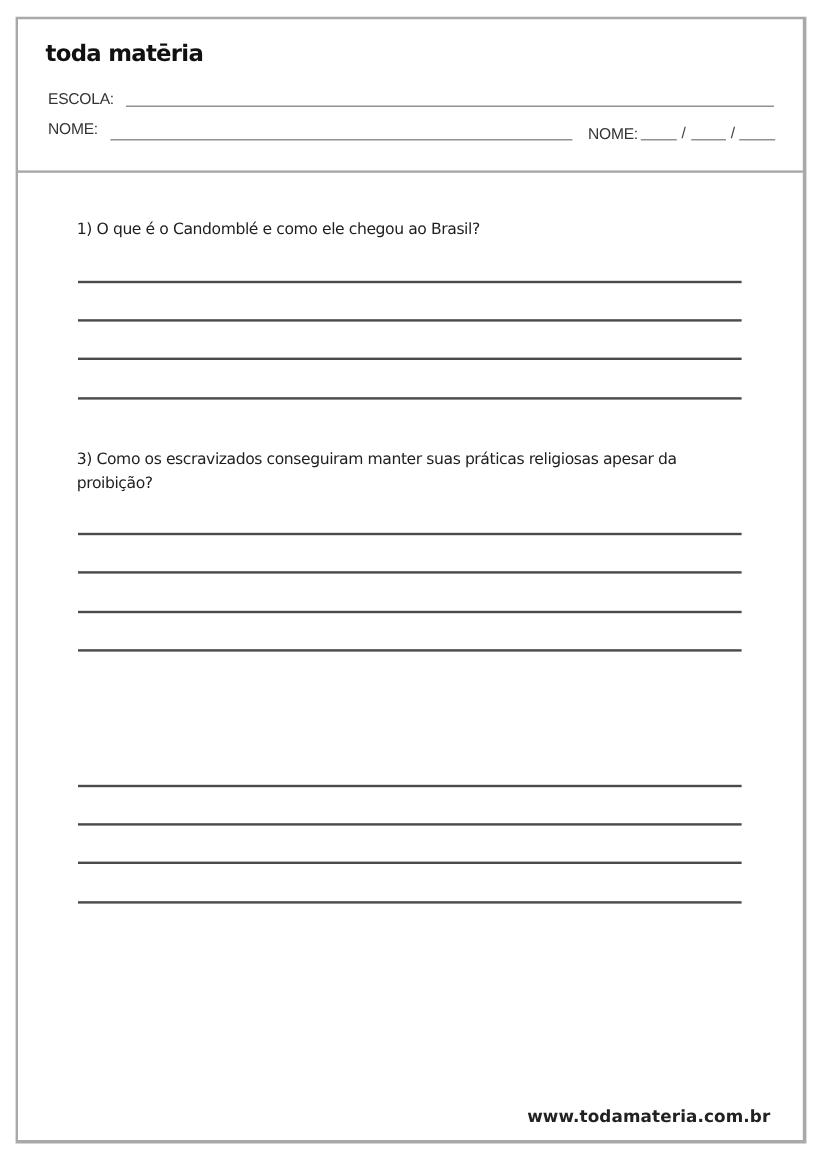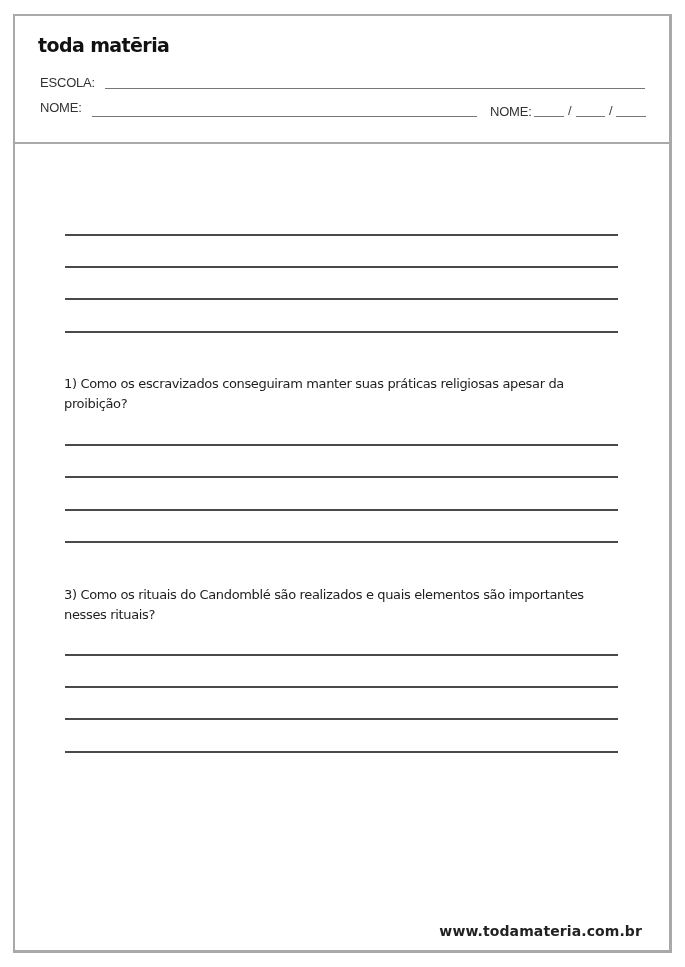--- a/index.html
+++ b/index.html
@@ -95,31 +95,31 @@
 
   <div class="field-label" style="left:475px; top:88px;">NOME:</div>
   <div class="field-line" style="left:519px; top:100px; width:30px;"></div>
   <div class="slash" style="left:553px; top:87px;">/</div>
   <div class="field-line" style="left:561px; top:100px; width:29px;"></div>
   <div class="slash" style="left:594px; top:87px;">/</div>
   <div class="field-line" style="left:601px; top:100px; width:30px;"></div>
 
   <div class="header-divider"></div>
 
+  <div class="question" style="top:166px;">1) O que é o Candomblé e como ele chegou ao Brasil?</div>
   <div class="answer-line" style="top:218px;"></div>
   <div class="answer-line" style="top:250px;"></div>
   <div class="answer-line" style="top:282px;"></div>
   <div class="answer-line" style="top:315px;"></div>
 
-  <div class="question" style="top:358px;">1) Como os escravizados conseguiram manter suas práticas religiosas apesar da proibição?</div>
+  <div class="question" style="top:358px;">3) Como os escravizados conseguiram manter suas práticas religiosas apesar da proibição?</div>
   <div class="answer-line" style="top:428px;"></div>
   <div class="answer-line" style="top:460px;"></div>
   <div class="answer-line" style="top:493px;"></div>
   <div class="answer-line" style="top:525px;"></div>
 
-  <div class="question" style="top:569px;">3) Como os rituais do Candomblé são realizados e quais elementos são importantes nesses rituais?</div>
   <div class="answer-line" style="top:638px;"></div>
   <div class="answer-line" style="top:670px;"></div>
   <div class="answer-line" style="top:702px;"></div>
   <div class="answer-line" style="top:735px;"></div>
 
   <div class="footer-url">www.todamateria.com.br</div>
 </div>
 
 </body></html>

